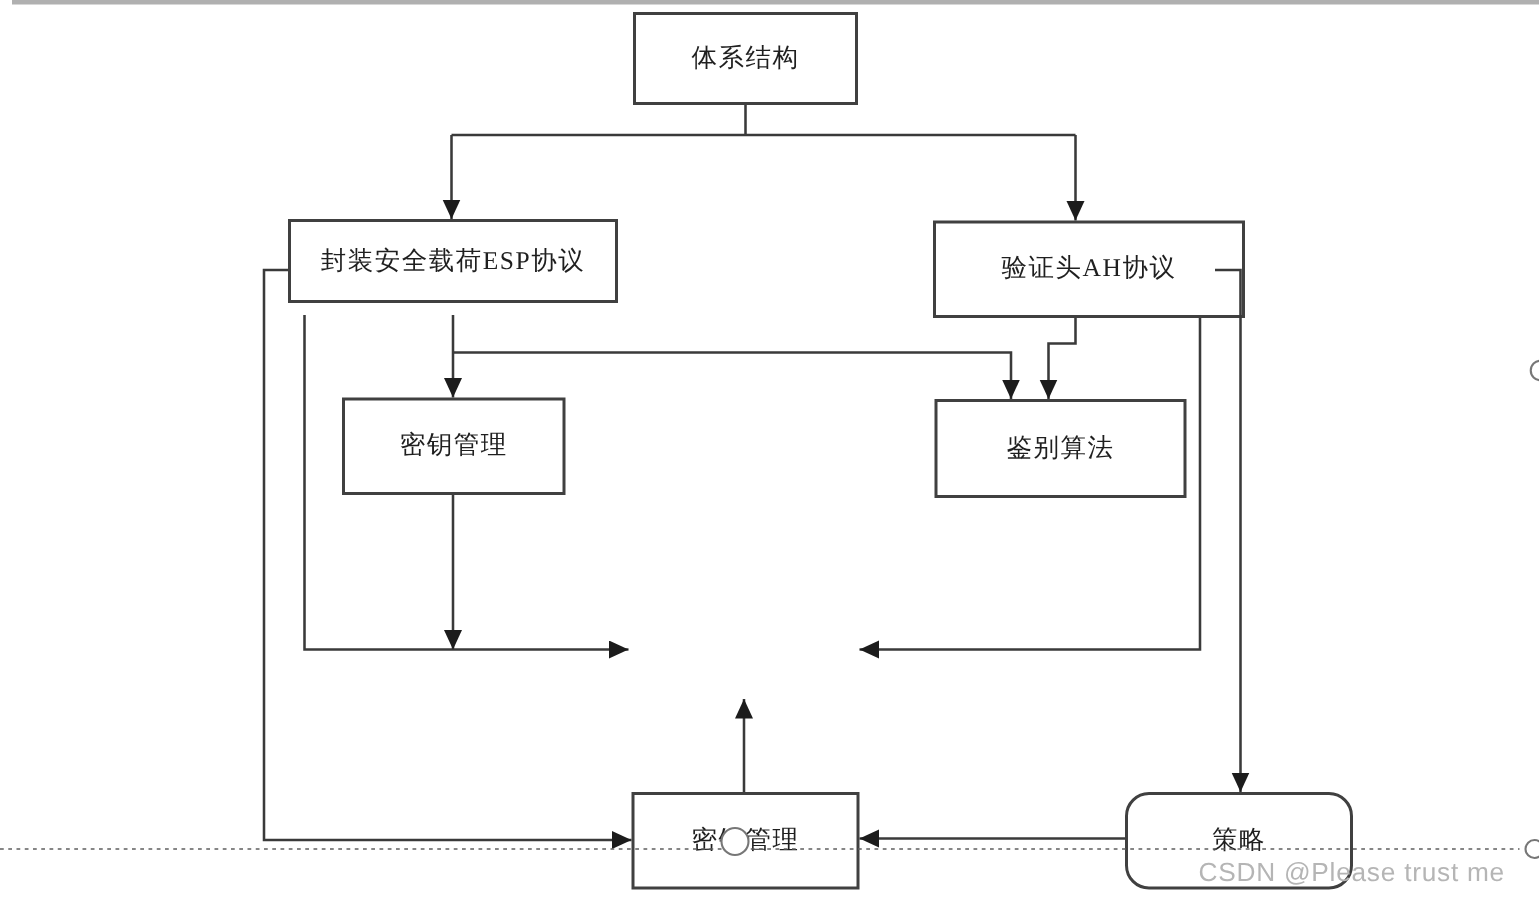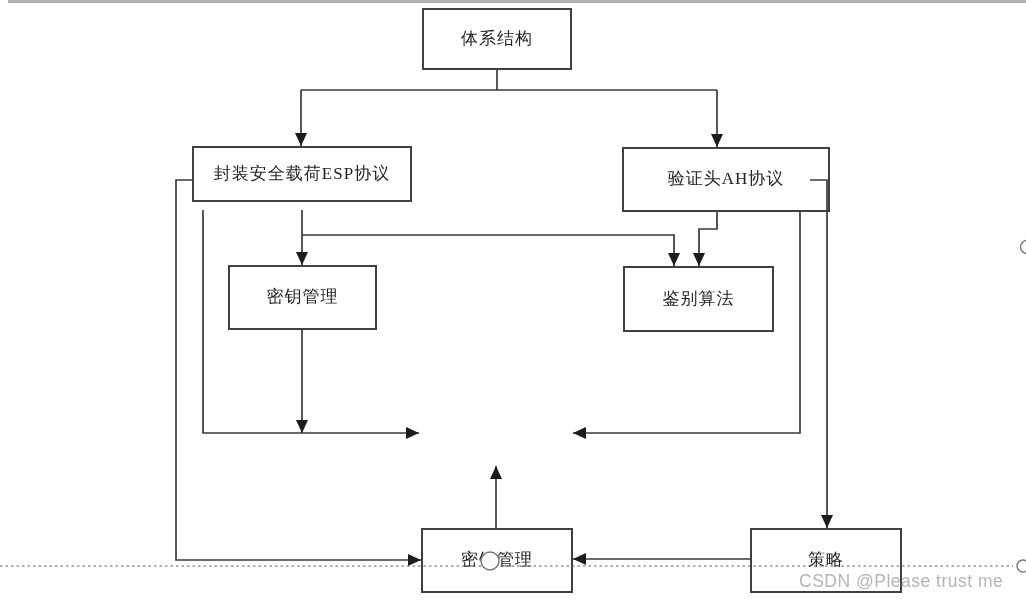--- a/index.html
+++ b/index.html
@@ -11,24 +11,24 @@
   .node{
     position:absolute;box-sizing:border-box;border:2px solid #404040;background:#ffffff;
     display:flex;flex-direction:column;align-items:center;justify-content:center;
     font-size:17px;color:#1f1f1f;letter-spacing:1px;text-align:center;line-height:1.35;
     z-index:1;
   }
   .node-arch{left:422px;top:8px;width:150px;height:62px;}
   .node-esp{left:192px;top:146px;width:220px;height:56px;}
   .node-ah{left:622px;top:147px;width:208px;height:65px;}
   .node-enc{left:228px;top:265px;width:149px;height:65px;}
-  .node-auth{left:623px;top:266px;width:151px;height:66px;}
+  .node-auth{left:623px;top:266px;width:168px;height:66px;}
   .node-doi{left:419px;top:400px;width:154px;height:66px;}
   .node-key{left:421px;top:528px;width:152px;height:65px;}
-  .node-policy{left:750px;top:528px;width:152px;height:65px;}
+  .node-policy{left:750px;top:528px;width:152px;height:65px;border-radius:16px;}
   svg.wires{position:absolute;left:0;top:0;z-index:2;pointer-events:none;}
   .wire{fill:none;stroke:#3a3a3a;stroke-width:1.7px;}
   .dotted{fill:none;stroke:#5f5f5f;stroke-width:1px;stroke-dasharray:2.5 3;}
   .handle{fill:#ffffff;stroke:#777;stroke-width:1.4px;}
   .watermark{
     position:absolute;left:799px;top:571px;z-index:3;
     font-family:"Liberation Sans","DejaVu Sans",sans-serif;
     font-size:17.5px;color:#b5b5b5;letter-spacing:0.5px;white-space:nowrap;
   }
 </style>

